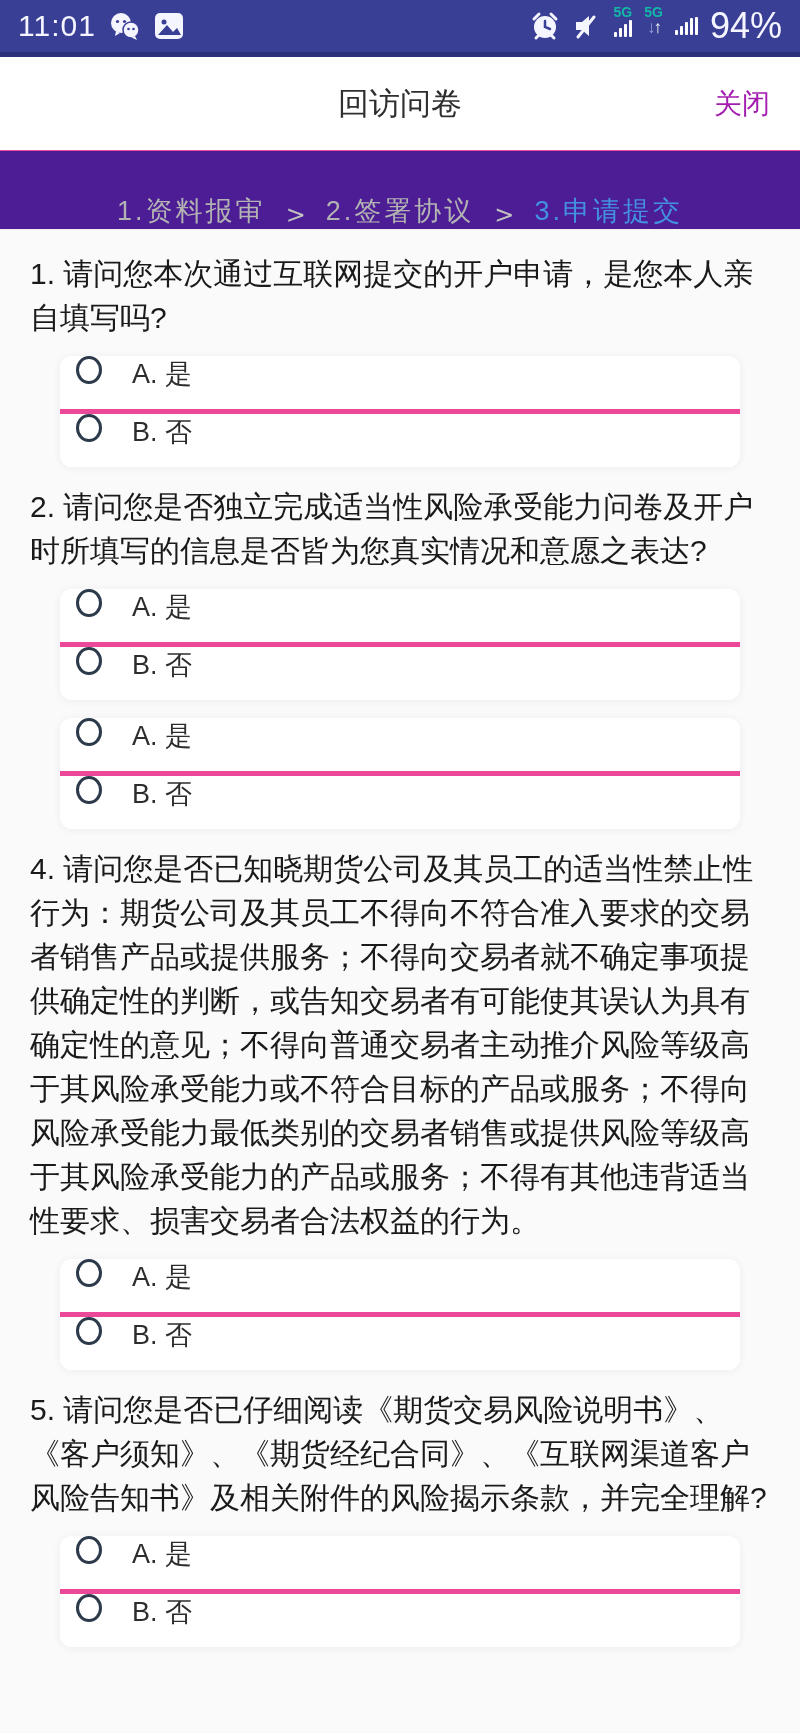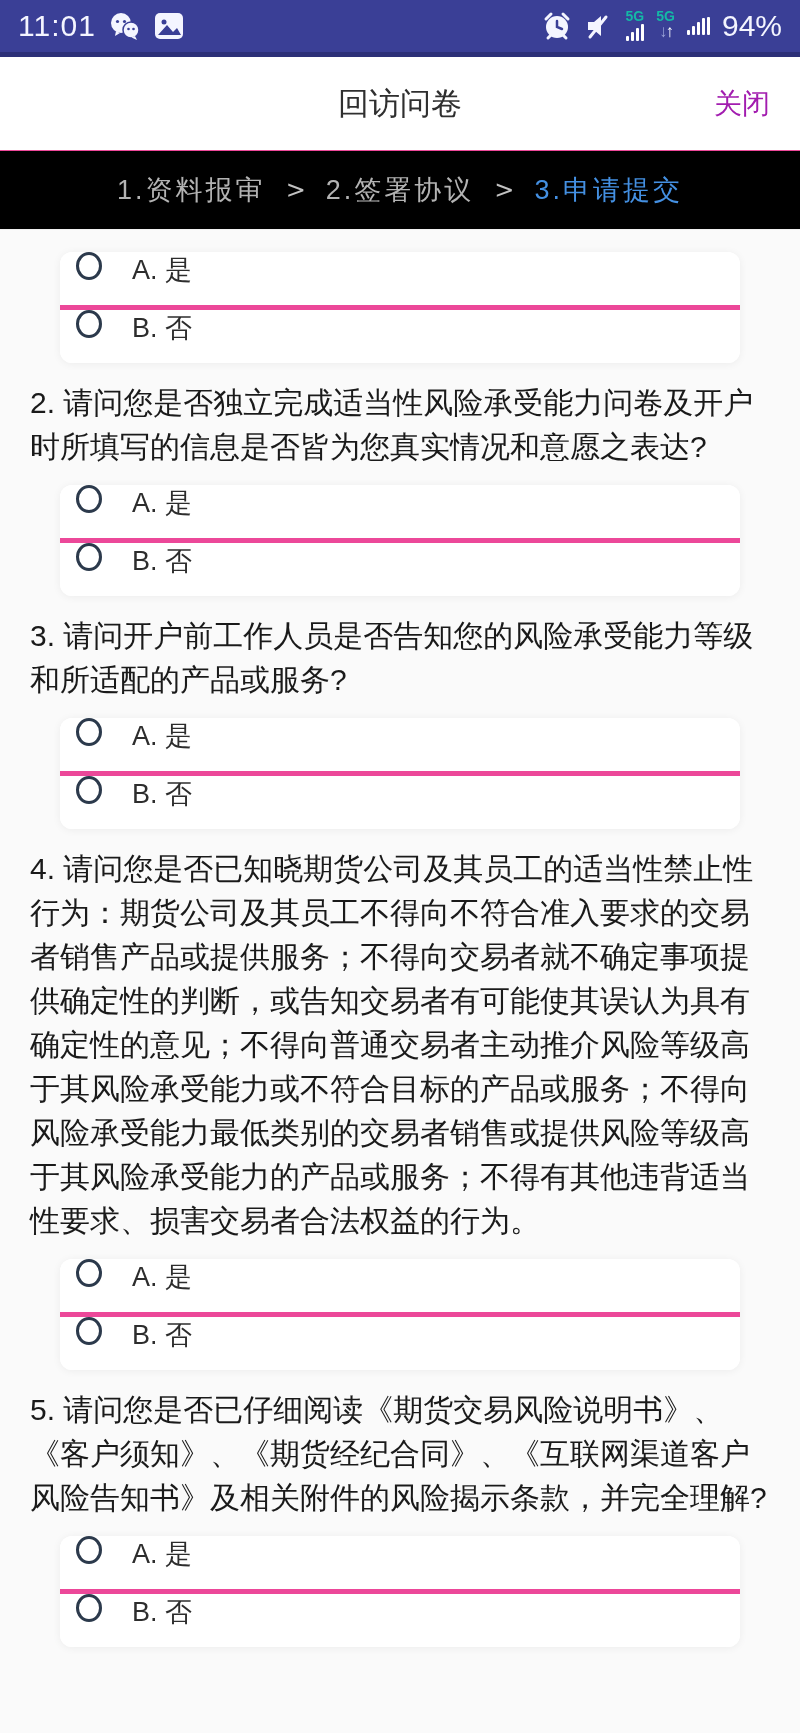--- a/index.html
+++ b/index.html
@@ -10,21 +10,21 @@
     -webkit-font-smoothing:antialiased;
   }
   
   .statusbar{
     height:57px;background:#3a3f96;border-bottom:5px solid #2c3078;
     display:flex;align-items:center;justify-content:space-between;
     color:#f4f5ff;padding:0 18px;box-sizing:border-box;
   }
   .sb-left,.sb-right{display:flex;gap:12px;}
   .sb-time{font-size:30px;letter-spacing:1px;}
-  .sb-batt{font-size:30px;}
+  .sb-batt{font-size:36px;}
   .sb-ico{display:inline-flex;align-items:center;justify-content:center;}
   .sig5g{display:flex;flex-direction:column;align-items:center;line-height:1;}
   .sig5g .g5{font-size:14px;font-weight:bold;color:#14b8a6;}
   .arrows{font-size:17px;letter-spacing:-2px;line-height:1;}
   .arrow-down{color:#9aa2d8;}
   .arrow-up{color:#ffffff;}
   .bars{display:flex;align-items:flex-end;gap:2px;height:18px;}
   .bars i{display:block;width:3px;background:#fff;border-radius:1px;}
   .bars i:nth-child(1){height:5px}.bars i:nth-child(2){height:9px}
   .bars i:nth-child(3){height:13px}.bars i:nth-child(4){height:17px}
@@ -36,22 +36,22 @@
     border-bottom:1px solid #ec4899;
   }
   .header-title{font-size:31px;color:#2f2f2f;}
   .close-btn{
     position:absolute;right:24px;top:50%;transform:translateY(-50%);
     font-size:28px;color:#a21caf;cursor:pointer;background:none;border:none;
     font-family:inherit;
   }
   
   .steps{
-    height:78px;background:#000000;
-    display:flex;align-items:center;justify-content:center;gap:20px;
+    height:78px;background:#4c1d95;
+    display:flex;align-items:flex-end;justify-content:center;gap:20px;
     border-bottom:1px solid #f0f0f0;
   }
   .step{font-size:27px;letter-spacing:3px;color:#b3b3b3;}
   .step.active{color:#4490e2;}
   .sep{font-size:24px;color:#c2c2c2;font-family:"DejaVu Sans",sans-serif;}
   
   .main{padding:4px 30px 0 30px;background:#fafafa;}
   .question{margin-top:18px;}
   .q-text{
     margin:0;font-size:30px;line-height:44px;color:#1a1a1a;
@@ -149,20 +149,21 @@
 <div class="steps">
   <span class="step">1.资料报审</span>
   <span class="sep">&gt;</span>
   <span class="step">2.签署协议</span>
   <span class="sep">&gt;</span>
   <span class="step active">3.申请提交</span>
 </div>
 
 <div class="main">
     <div class="question">
+      <p class="q-text">1. 请问您本次通过互联网提交的开户申请，是您本人亲自填写吗?</p>
       <div class="options-card">
         <div class="option-row">
           <span class="radio"></span>
           <span class="option-label">A. 是</span>
         </div>
         <div class="option-row">
           <span class="radio"></span>
           <span class="option-label">B. 否</span>
         </div>
       </div>
@@ -174,21 +175,20 @@
           <span class="radio"></span>
           <span class="option-label">A. 是</span>
         </div>
         <div class="option-row">
           <span class="radio"></span>
           <span class="option-label">B. 否</span>
         </div>
       </div>
     </div>
     <div class="question">
-      <p class="q-text">3. 请问开户前工作人员是否告知您的风险承受能力等级和所适配的产品或服务?</p>
       <div class="options-card">
         <div class="option-row">
           <span class="radio"></span>
           <span class="option-label">A. 是</span>
         </div>
         <div class="option-row">
           <span class="radio"></span>
           <span class="option-label">B. 否</span>
         </div>
       </div>

